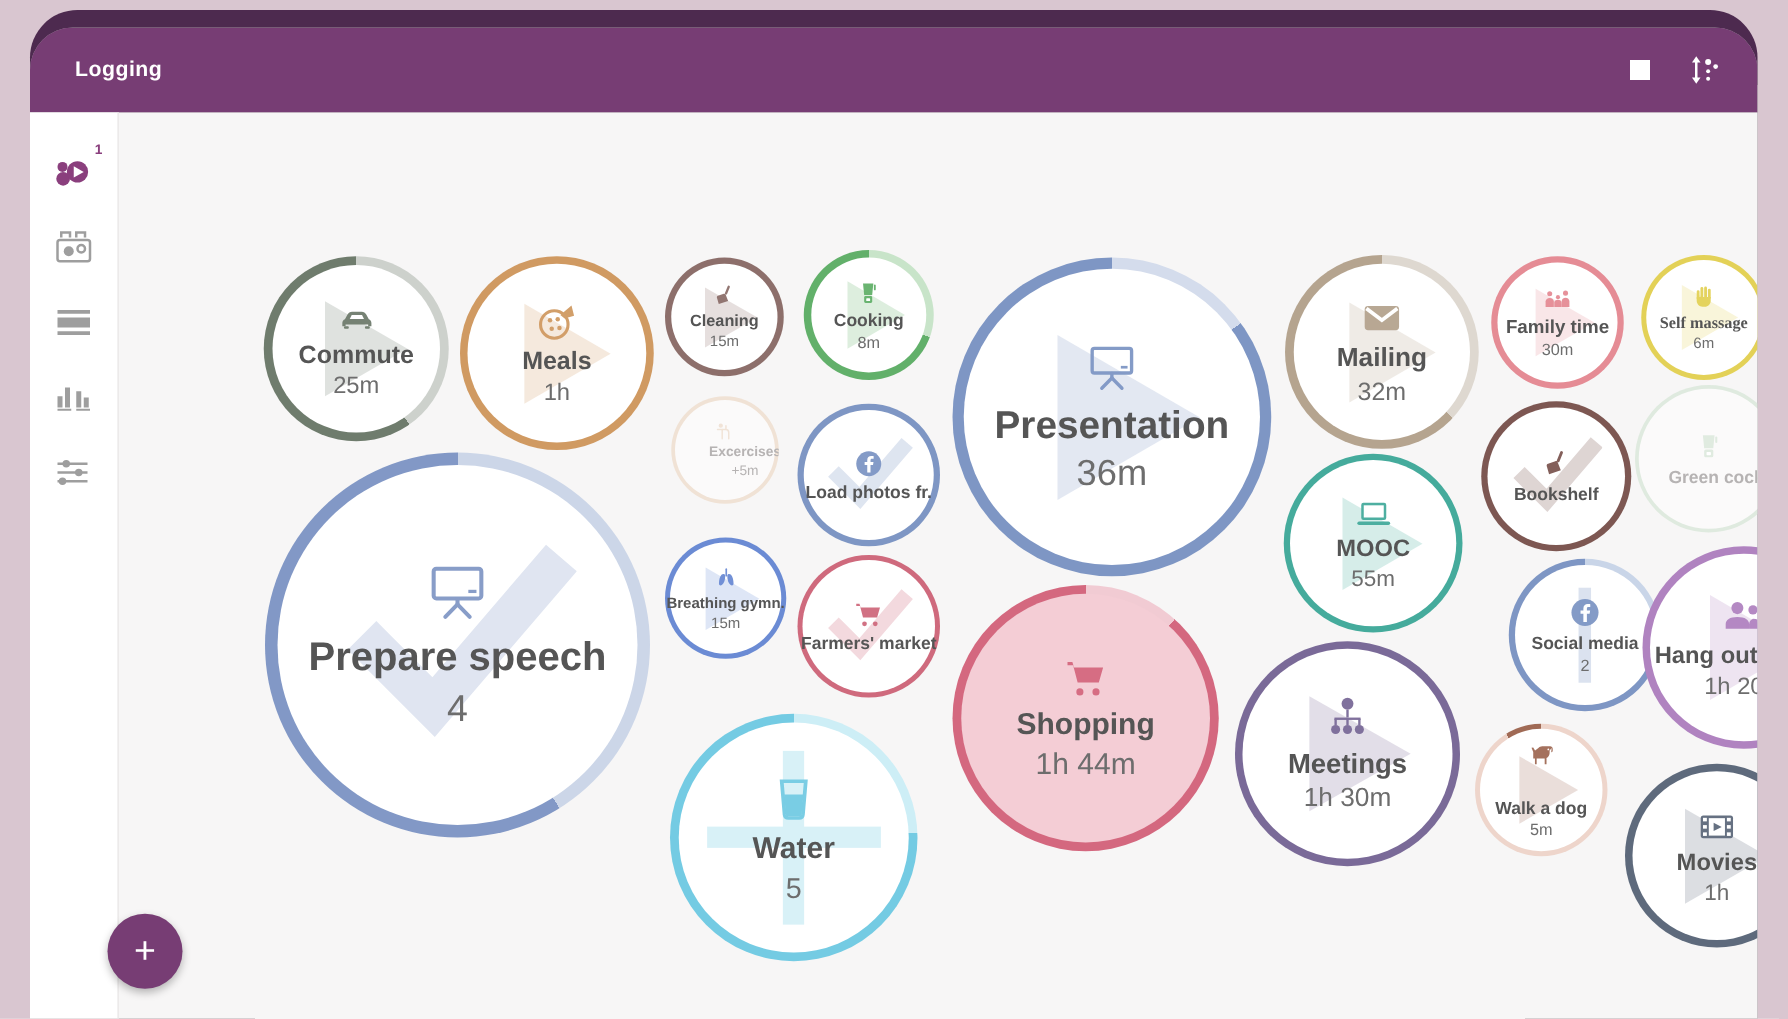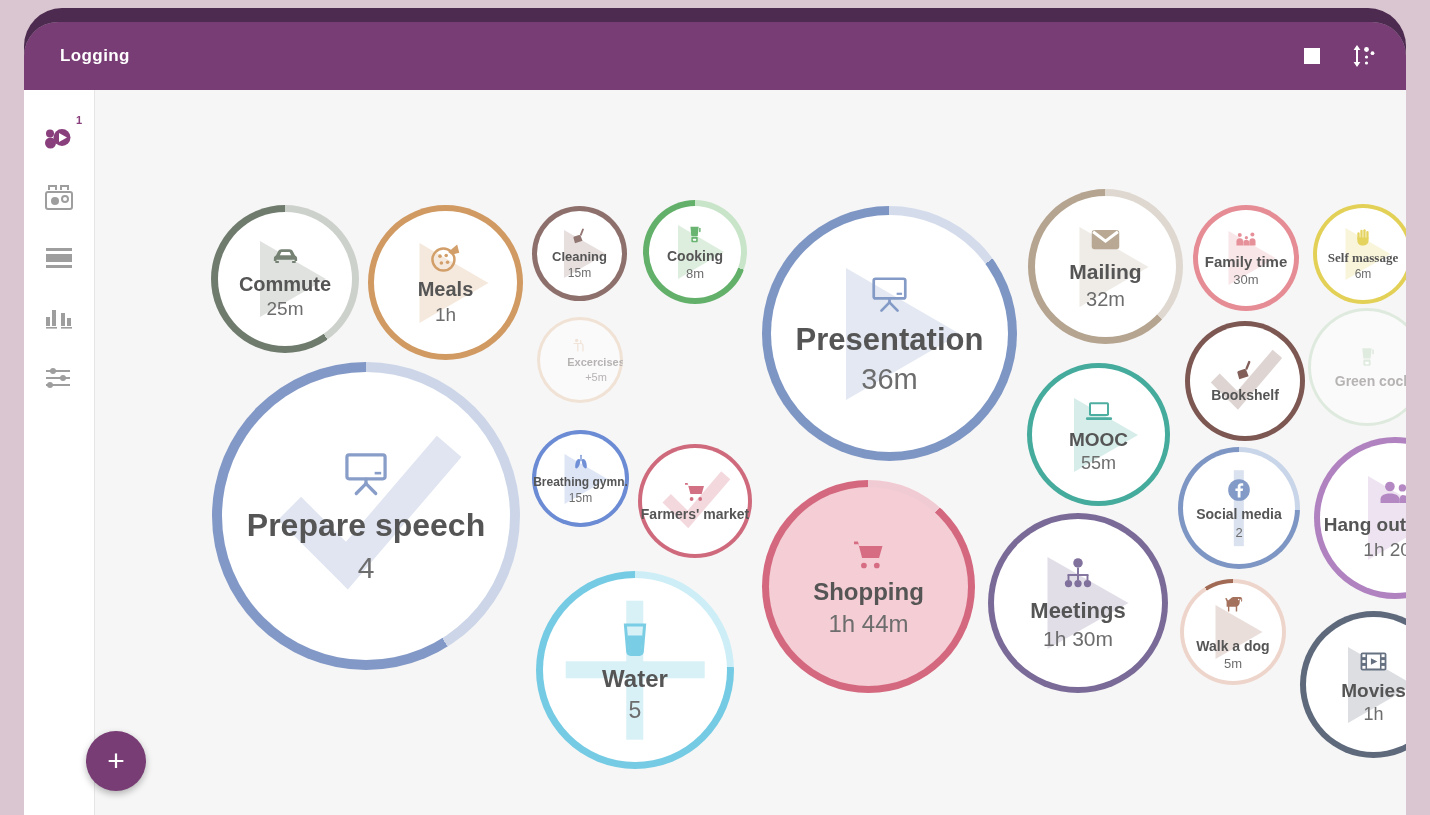--- a/index.html
+++ b/index.html
@@ -267,20 +267,35 @@
                     <circle cx="7.5" cy="6" r="1.5" fill="#f0e2d5"></circle>
                     <path d="M4 10h9c2 0 3 1.5 3 3.5V20"></path>
                     <path d="M9 10v10"></path>
                     <path d="M13 6v4"></path>
                   </g>
                 </svg></div>
               <div class="title" style="font-size:11px;">Excercises</div>
               <div class="value" style="font-size:11px;margin-top:3px;">+5m</div>
             </div>
           </div>
+          <div class="bubble" style="left: 543px; top: 233px; width: 114px; height: 114px;">
+            <div class="ring" style="background:#7e96c4;">
+              <div style="position:absolute;inset:5px;border-radius:50%;background:#ffffff;"></div>
+            </div>
+            <div class="inner">
+              <div class="checkmark" style="width:70.67999999999999px;height:70.67999999999999px;opacity:.25;"><svg viewBox="0 0 100 100" width="70.67999999999999" height="70.67999999999999">
+                  <path d="M16 52 L40 76 L88 20" fill="none" stroke="#7e96c4" stroke-width="17" stroke-linecap="square"></path>
+                </svg></div>
+              <div class="glyph" style="margin-bottom:3px;opacity:.95;"><svg width="24" height="24" viewBox="0 0 24 24">
+                  <circle cx="12" cy="12" r="10" fill="#7e96c4"></circle>
+                  <path d="M13.4 19v-6h2l.4-2.4h-2.4V9.2c0-.7.2-1.2 1.2-1.2h1.3V5.9c-.2 0-1-.1-1.9-.1-1.9 0-3.2 1.2-3.2 3.3v1.5H8.7V13h2.1v6z" fill="#fff"></path>
+                </svg></div>
+              <div class="title" style="font-size:14px;">Load photos fr.</div>
+            </div>
+          </div>
           <div class="bubble" style="left: 437px; top: 340px; width: 97px; height: 97px;">
             <div class="ring" style="background:#6b8bd4;">
               <div style="position:absolute;inset:4px;border-radius:50%;background:#ffffff;"></div>
             </div>
             <div class="inner">
               <div class="playmark" style="border-width:25.220000000000002px 0 25.220000000000002px 43.65px;border-color:transparent transparent transparent #6b8bd4;opacity:.22;margin-left:5.2379999999999995px;"></div>
               <div class="glyph" style="margin-bottom:3px;opacity:.95;"><svg width="20" height="20" viewBox="0 0 24 24">
                   <g fill="#6b8bd4">
                     <rect x="11.2" y="2" width="1.6" height="8" rx=".8"></rect>
                     <path d="M11 9c0 4-1 7-3 8.8-1.4 1.3-3 .6-3-1.2 0-3.4.8-6.6 2.4-8.4C8.6 6.9 11 7 11 9z"></path>
@@ -359,37 +374,37 @@
                 <div style="position:absolute;top:50%;left:0;transform:translateY(-50%);height:16.830000000000002px;width:138.6px;background:#74cbe3;"></div>
               </div>
               <div class="glyph" style="margin-bottom:6px;opacity:.95;"><svg width="42" height="42" viewBox="0 0 24 24">
                   <path d="M6.5 4h11l-1.3 15.2c-.1.9-.8 1.6-1.7 1.6H9.5c-.9 0-1.6-.7-1.7-1.6z" fill="none" stroke="#74cbe3" stroke-width="1.7"></path>
                   <path d="M7.6 10h8.8l-.8 9.2c0 .4-.4.8-.9.8H9.3c-.5 0-.9-.4-.9-.8z" fill="#74cbe3"></path>
                 </svg></div>
               <div class="title" style="font-size:24px;">Water</div>
               <div class="value" style="font-size:23px;margin-top:6px;">5</div>
             </div>
           </div>
-          <div class="bubble" style="left: 667px; top: 390px; width: 213px; height: 213px;">
+          <div class="bubble" style="left: 667px; top: 378px; width: 213px; height: 213px;">
             <div class="ring" style="background:conic-gradient(from 0deg, #f1cbd3 0deg 42deg, #d4687f 42deg 360deg);">
               <div style="position:absolute;inset:7px;border-radius:50%;background:#f4cdd5;"></div>
             </div>
             <div class="inner">
               <div class="glyph" style="margin-bottom:6px;opacity:.95;"><svg width="36" height="36" viewBox="0 0 24 24">
                   <g fill="#d4687f">
                     <path d="M2 3h2.6l.9 3H21l-2.3 8H7.4L5 4.8H2z"></path>
                     <circle cx="8.6" cy="19" r="1.9"></circle>
                     <circle cx="17.2" cy="19" r="1.9"></circle>
                   </g>
                 </svg></div>
               <div class="title" style="font-size:24px;">Shopping</div>
               <div class="value" style="font-size:24px;margin-top:6px;">1h 44m</div>
             </div>
           </div>
-          <div class="bubble" style="left: 933px; top: 99px; width: 155px; height: 155px;">
+          <div class="bubble" style="left: 933px; top: 114px; width: 155px; height: 155px;">
             <div class="ring" style="background:conic-gradient(from 0deg, #ded8d0 0deg 133deg, #b5a48f 133deg 360deg);">
               <div style="position:absolute;inset:7px;border-radius:50%;background:#ffffff;"></div>
             </div>
             <div class="inner">
               <div class="playmark" style="border-width:40.300000000000004px 0 40.300000000000004px 69.75px;border-color:transparent transparent transparent #b5a48f;opacity:.22;margin-left:8.37px;"></div>
               <div class="glyph" style="margin-bottom:5px;opacity:.95;"><svg width="33" height="33" viewBox="0 0 24 24">
                   <g fill="#b5a48f">
                     <rect x="2" y="5" width="20" height="14" rx="2"></rect>
                     <path d="M3 6.4 12 13.2 21 6.4" fill="none" stroke="#fff" stroke-width="2.2"></path>
                   </g>
@@ -480,21 +495,21 @@
                   <g fill="#45ab9c">
                     <rect x="4" y="5" width="16" height="11" rx="1.4"></rect>
                     <rect x="5.6" y="6.6" width="12.8" height="7.8" fill="#fff"></rect>
                     <rect x="1.5" y="17" width="21" height="2.2" rx="1.1"></rect>
                   </g>
                 </svg></div>
               <div class="title" style="font-size:19px;">MOOC</div>
               <div class="value" style="font-size:18px;margin-top:4px;">55m</div>
             </div>
           </div>
-          <div class="bubble" style="left: 1083px; top: 357px; width: 122px; height: 122px;">
+          <div class="bubble" style="left: 1112px; top: 357px; width: 122px; height: 122px;">
             <div class="ring" style="background:conic-gradient(from 0deg, #c9d5e8 0deg 92deg, #7e96c4 92deg 360deg);">
               <div style="position:absolute;inset:5px;border-radius:50%;background:#ffffff;"></div>
             </div>
             <div class="inner">
               <div class="barmark" style="width:10.370000000000001px;height:75.64px;background:#7e96c4;opacity:.28;"></div>
               <div class="glyph" style="margin-bottom:4px;opacity:.95;"><svg width="26" height="26" viewBox="0 0 24 24">
                   <circle cx="12" cy="12" r="10" fill="#7e96c4"></circle>
                   <path d="M13.4 19v-6h2l.4-2.4h-2.4V9.2c0-.7.2-1.2 1.2-1.2h1.3V5.9c-.2 0-1-.1-1.9-.1-1.9 0-3.2 1.2-3.2 3.3v1.5H8.7V13h2.1v6z" fill="#fff"></path>
                 </svg></div>
               <div class="title" style="font-size:14px;">Social media</div>

